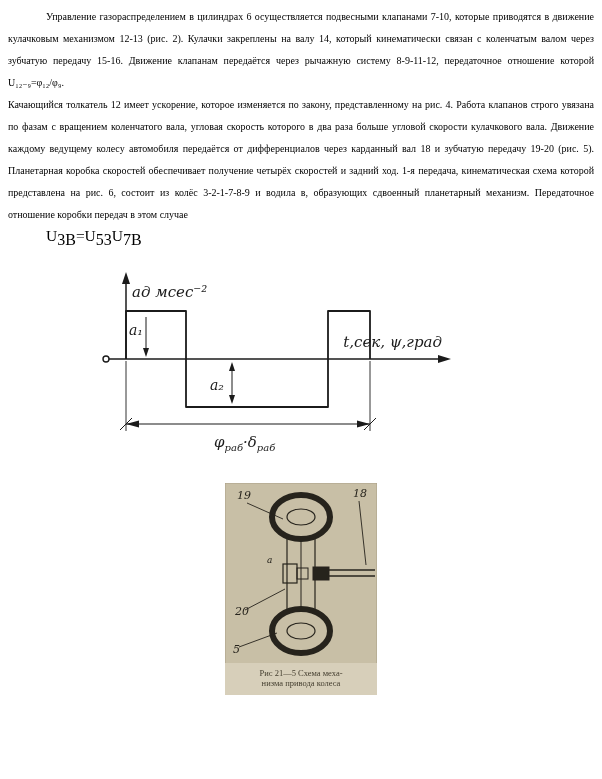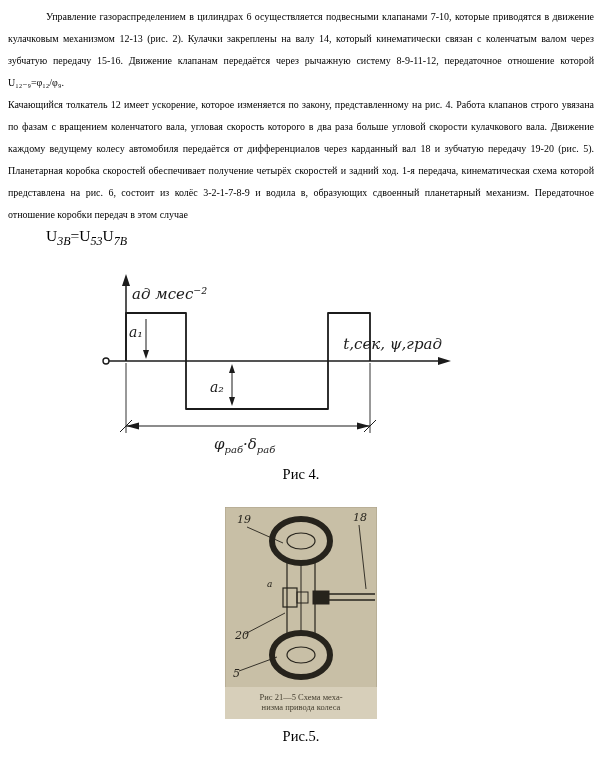--- a/index.html
+++ b/index.html
@@ -18,21 +18,21 @@
     line-height:22px;
     text-align:justify;
   }
   .indent { text-indent:38px; }
   .formula {
     font-size:15.5px;
     line-height:19px;
     padding-left:38px;
     text-align:left;
   }
-  .formula sub { font-size:12px;font-style:italic; }
+  .formula sub { font-size:16px; }
   .fig4-wrap { margin-top:10px; margin-left:90px; }
   .caption {
     text-align:center;
     font-size:14.5px;
     line-height:18px;
     margin-top:4px;
   }
   .scan-wrap { margin-top:24px; display:flex; justify-content:center; }
   .caption2 { margin-top:8px; }
   svg { display:block; }
@@ -79,21 +79,20 @@
       <polygon points="272,165 259,161.5 259,168.5" fill="#1b1b1b"></polygon>
       <line x1="22" y1="171" x2="34" y2="159" stroke="#1b1b1b" stroke-width="1"></line>
       <line x1="266" y1="171" x2="278" y2="159" stroke="#1b1b1b" stroke-width="1"></line>
 
       <text x="34" y="38" class="hand" font-size="15" fill="#1b1b1b">aд мсес⁻²</text>
       <text x="344" y="88" text-anchor="end" class="hand" font-size="15" fill="#1b1b1b">t,сек, ψ,град</text>
       <text x="116" y="188" class="hand" font-size="15" fill="#1b1b1b"><tspan>φ</tspan><tspan dy="4" font-size="10">раб</tspan><tspan dy="-4" font-size="15">·δ</tspan><tspan dy="4" font-size="10">раб</tspan></text>
     </svg>
   </div>
 
-  <div class="caption">Рис 4.</div>
 
   <div class="scan-wrap">
     <svg width="152" height="212" viewBox="0 0 152 212">
       <rect x="0" y="0" width="152" height="212" fill="#c8bfa6" stroke="#a99f87" stroke-width="1"></rect>
       <rect x="0" y="180" width="152" height="32" fill="#d7cfba"></rect>
 
       <g stroke="#26231c" fill="none">
         <ellipse cx="76" cy="34" rx="29" ry="22" stroke-width="6"></ellipse>
         <ellipse cx="76" cy="34" rx="14" ry="8" stroke-width="1.2"></ellipse>
         <ellipse cx="76" cy="148" rx="29" ry="22" stroke-width="6"></ellipse>
@@ -119,15 +118,14 @@
       <text x="128" y="14" class="hand" font-size="11" fill="#26231c">18</text>
       <text x="10" y="132" class="hand" font-size="11" fill="#26231c">20</text>
       <text x="8" y="170" class="hand" font-size="11" fill="#26231c">5</text>
       <text x="42" y="80" class="hand" font-size="9" fill="#26231c">a</text>
 
       <text x="76" y="193" text-anchor="middle" font-family="Liberation Serif,serif" font-size="8.5" fill="#433d2e">Рис 21—5  Схема меха-</text>
       <text x="76" y="203" text-anchor="middle" font-family="Liberation Serif,serif" font-size="8.5" fill="#433d2e">низма привода колеса</text>
     </svg>
   </div>
 
-  <div class="caption caption2">Рис.5.</div>
 
 </div>
 
 </body></html>

